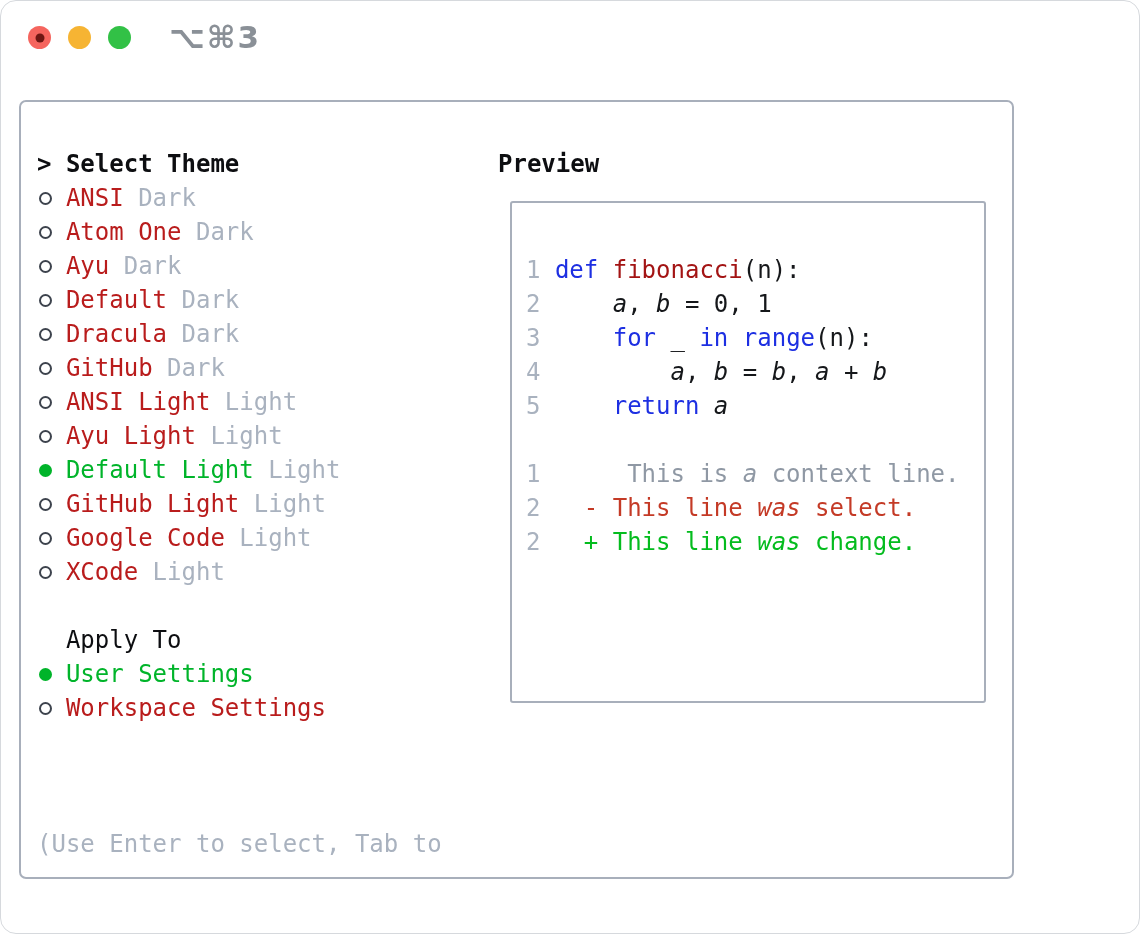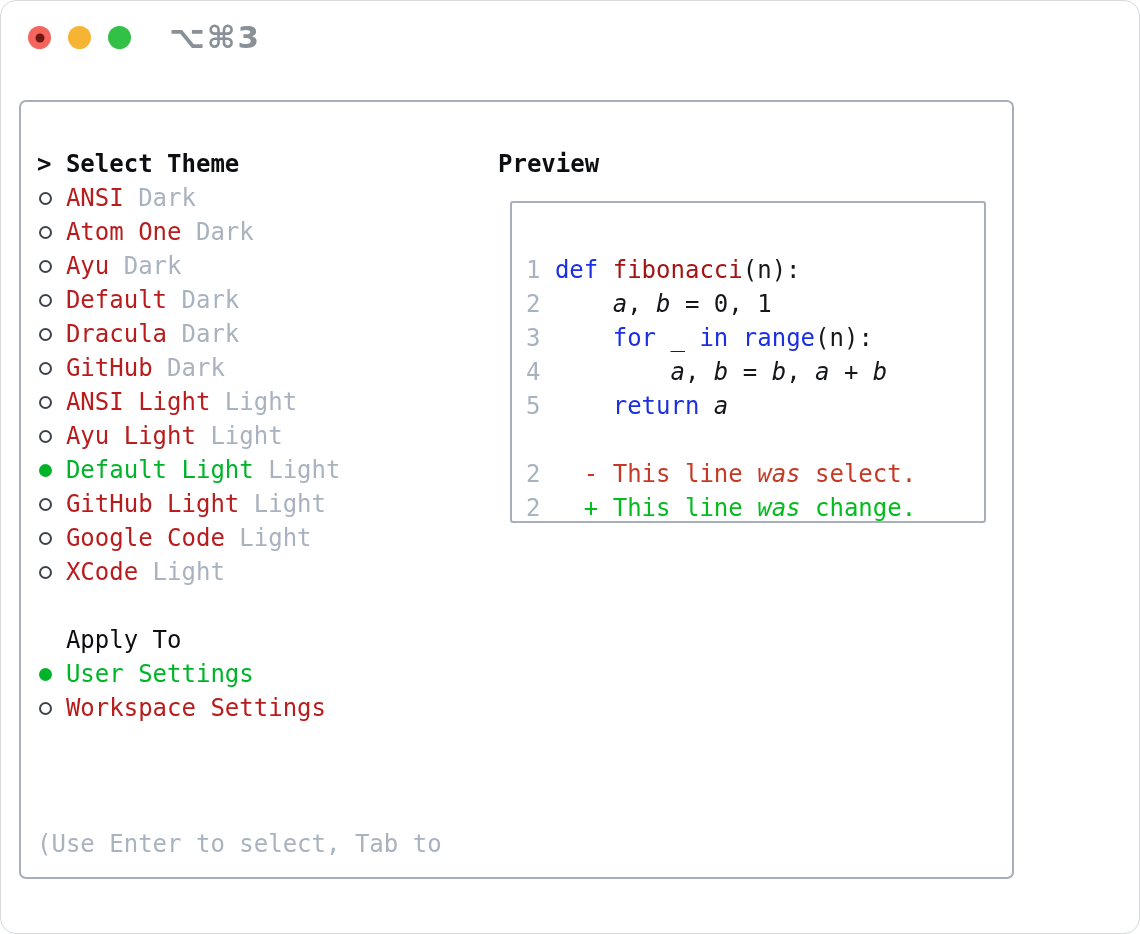--- a/index.html
+++ b/index.html
@@ -52,21 +52,21 @@
   .t-name { color:#b91c1c; }
   .t-name.sel { color:#00b42a; }
   .t-variant { color:#a9b2bf; }
   .spacer { height:34px; }
   .apply-title { color:#0d0e11; }
   .hint { color:#a9b2bf; white-space:pre; line-height:34px; margin-top:34px; }
 
   
   .preview-title { height:34px; font-weight:bold; color:#0d0e11; white-space:pre; }
   .preview-box {
-    margin:20px 0 0 12px; width:476px; height:322px;
+    margin:20px 0 0 12px; width:476px; height:502px;
     border:2px solid #a8afbb; border-radius:3px;
     padding:50px 0 0 14px;
     background:#fff; overflow:hidden;
   }
   .code-line { white-space:pre; height:34px; font-size:24px; line-height:34px; }
   .tk-num  { color:#a9b2bf; }
   .tk-pl   { color:#15171a; }
   .tk-kw   { color:#1d2fe2; }
   .tk-fn   { color:#a31414; }
   .tk-var  { color:#15171a; font-style:italic; }
@@ -134,19 +134,20 @@
 
     <div class="col-right">
       <div class="preview-title">Preview</div>
       <div class="preview-box" id="preview-box">
           <div class="code-line"><span class="tk-num">1 </span><span class="tk-kw">def</span><span class="tk-pl"> </span><span class="tk-fn">fibonacci</span><span class="tk-pl">(n):</span></div>
           <div class="code-line"><span class="tk-num">2 </span><span class="tk-pl">    </span><span class="tk-var">a</span><span class="tk-pl">, </span><span class="tk-var">b</span><span class="tk-pl"> = 0, 1</span></div>
           <div class="code-line"><span class="tk-num">3 </span><span class="tk-pl">    </span><span class="tk-kw">for</span><span class="tk-pl"> _ </span><span class="tk-kw">in</span><span class="tk-pl"> </span><span class="tk-kw">range</span><span class="tk-pl">(n):</span></div>
           <div class="code-line"><span class="tk-num">4 </span><span class="tk-pl">        </span><span class="tk-var">a</span><span class="tk-pl">, </span><span class="tk-var">b</span><span class="tk-pl"> = </span><span class="tk-var">b</span><span class="tk-pl">, </span><span class="tk-var">a</span><span class="tk-pl"> + </span><span class="tk-var">b</span></div>
           <div class="code-line"><span class="tk-num">5 </span><span class="tk-pl">    </span><span class="tk-kw">return</span><span class="tk-pl"> </span><span class="tk-var">a</span></div>
           <div class="code-line"></div>
+          <div class="code-line"><span class="tk-num">1</span><span class="tk-ctx">      This is </span><span class="tk-ctx-var">a</span><span class="tk-ctx"> context line.</span></div>
           <div class="code-line"><span class="tk-num">2</span><span class="tk-del">   - This line </span><span class="tk-del-var">was</span><span class="tk-del"> select.</span></div>
           <div class="code-line"><span class="tk-num">2</span><span class="tk-add">   + This line </span><span class="tk-add-var">was</span><span class="tk-add"> change.</span></div>
         </div>
     </div>
 
   </div>
 </div>
 
 </body></html>

